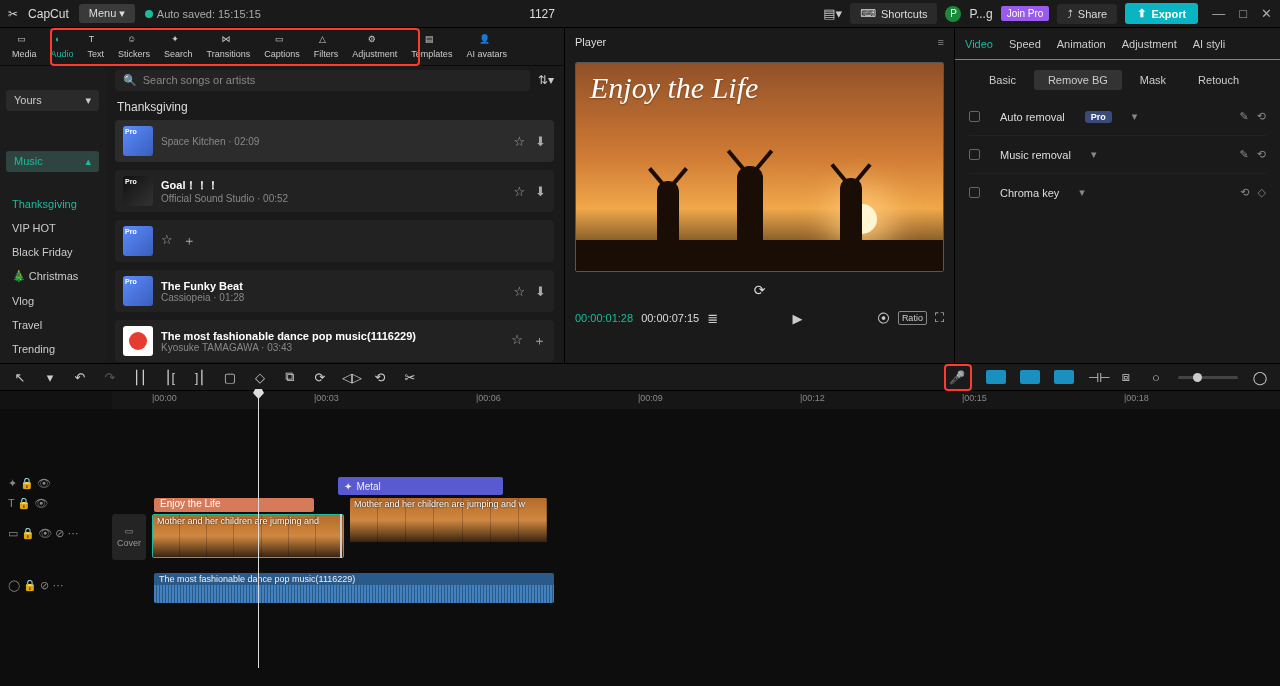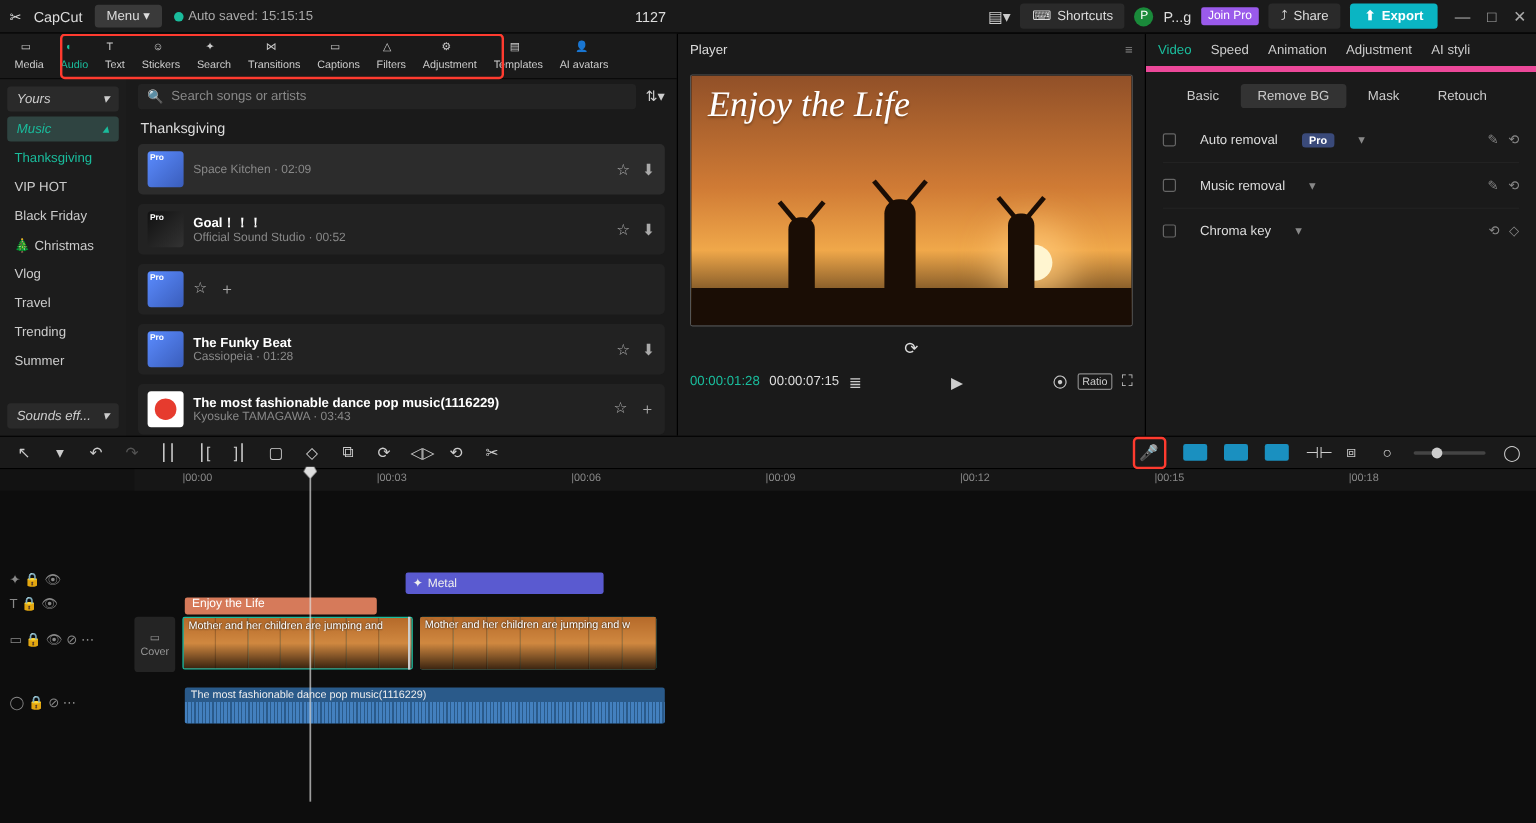--- a/index.html
+++ b/index.html
@@ -28,21 +28,21 @@
 
 .tool-tabs { height: 38px; display: flex; align-items: center; padding: 0 6px; gap: 2px; border-bottom: 1px solid #0a0a0a; }
 .tool-tab { display: flex; flex-direction: column; align-items: center; gap: 1px; padding: 2px 6px; font-size: 9px; color: #ccc; cursor: pointer; }
 .tool-tab.active { color: #1abc9c; }
 .tool-tab svg, .tool-tab .ticon { width: 14px; height: 14px; }
 .redbox1 { position: absolute; left: 50px; top: 28px; width: 370px; height: 38px; border: 2px solid #ff3b2f; border-radius: 4px; pointer-events: none; }
 
 
 .left-split { display: flex; flex: 1; overflow: hidden; }
 .sidebar { width: 105px; background: #1c1c1c; padding: 4px 0; display: flex; flex-direction: column; font-size: 11px; }
-.side-pill { margin: 2px 6px; padding: 4px 8px; background: #2a2a2a; border-radius: 3px; color: #ccc; display: flex; justify-content: space-between; align-items: center; cursor: pointer; font-style: italic; }
+.side-pill { margin: 20px 6px; padding: 4px 8px; background: #2a2a2a; border-radius: 3px; color: #ccc; display: flex; justify-content: space-between; cursor: pointer; }
 .side-pill.active { background: #2f4441; color: #1abc9c; }
 .side-item { padding: 6px 12px; color: #ccc; cursor: pointer; font-size: 11px; }
 .side-item.active { color: #1abc9c; }
 .song-col { flex: 1; display: flex; flex-direction: column; }
 .search-row { height: 28px; display: flex; align-items: center; padding: 0 10px; gap: 8px; }
 .search-box { flex: 1; background: #232323; border-radius: 3px; padding: 4px 8px; font-size: 11px; color: #888; display: flex; align-items: center; gap: 6px; }
 .filter-ico { color: #ccc; font-size: 12px; }
 .cat-title { padding: 6px 12px; font-size: 12px; color: #ddd; }
 .song-list { flex: 1; overflow-y: auto; padding: 0 10px; }
 .song { background: #222; margin-bottom: 8px; border-radius: 4px; padding: 6px 8px; display: flex; align-items: center; gap: 8px; }
@@ -72,21 +72,21 @@
 .overlay-text { position: absolute; top: 8px; left: 14px; color: #fff; font-family: "Brush Script MT", cursive; font-size: 30px; font-style: italic; text-shadow:0 1px 2px rgba(0,0,0,0.3); }
 .reload { text-align:center; margin:4px 0; color:#ddd; font-size:14px; }
 .player-ctl { height: 32px; display: flex; align-items: center; padding: 0 10px; gap: 8px; }
 .time-cur { color: #1abc9c; font-size: 11px; }
 .time-dur { color: #ddd; font-size: 11px; }
 .ctl-spacer { flex: 1; }
 .ctl-ico { color: #ccc; font-size: 13px; cursor:pointer; }
 .ratio-box{border:1px solid #888; padding:1px 3px; font-size:9px; border-radius:2px;}
 
 
-.right-tabs { height: 32px; display: flex; align-items: center; padding: 0 10px; gap: 16px; border-bottom: 5px solid #ec4899; font-size: 11px; }
+.right-tabs { height: 32px; display: flex; align-items: center; padding: 0 10px; gap: 16px; border-bottom: 1px solid #ec4899; font-size: 11px; }
 .right-tabs span { color: #ccc; cursor:pointer;}
 .right-tabs span.active { color: #1abc9c; }
 .sub-tabs { height: 28px; display: flex; align-items: center; padding: 0 10px; gap: 4px; font-size: 11px; margin: 6px 10px; }
 .sub-tabs span { padding: 4px 14px; color: #ccc; cursor:pointer;}
 .sub-tabs span.active { background: #333; border-radius: 3px; }
 .prop-row { padding: 10px 14px; display: flex; align-items: center; gap: 20px; font-size: 11px; color: #ddd; }
 .prop-row .cb { width: 11px; height: 11px; border: 1px solid #666; border-radius: 2px; }
 .pro-chip { background: #3a4a7a; color: #fff; font-size: 9px; padding: 1px 6px; border-radius: 3px; font-weight: 600; }
 .prop-actions { margin-left: auto; color: #888; display:flex; gap:8px;}
 .rp-divider { border-top: 1px solid #222; margin: 2px 14px; }
@@ -412,21 +412,21 @@
           <div></div>
           <div></div>
           <div></div>
           <div></div>
           <div></div>
           <div></div>
         </div>
       <div class="clip-label">Mother and her children are jumping and</div>
     </div>
     <div class="sep-bar" id="sep" style="left: 340px; top: 105px;"></div>
-    <div class="clip-video2" id="clip-v2" style="left: 350px; top: 105px; width: 197px;">
+    <div class="clip-video2" id="clip-v2" style="left: 350px; top: 89px; width: 197px;">
        <div class="strip">
           <div></div>
           <div></div>
           <div></div>
           <div></div>
           <div></div>
           <div></div>
           <div></div>
         </div>
        <div class="clip-label">Mother and her children are jumping and w</div>

